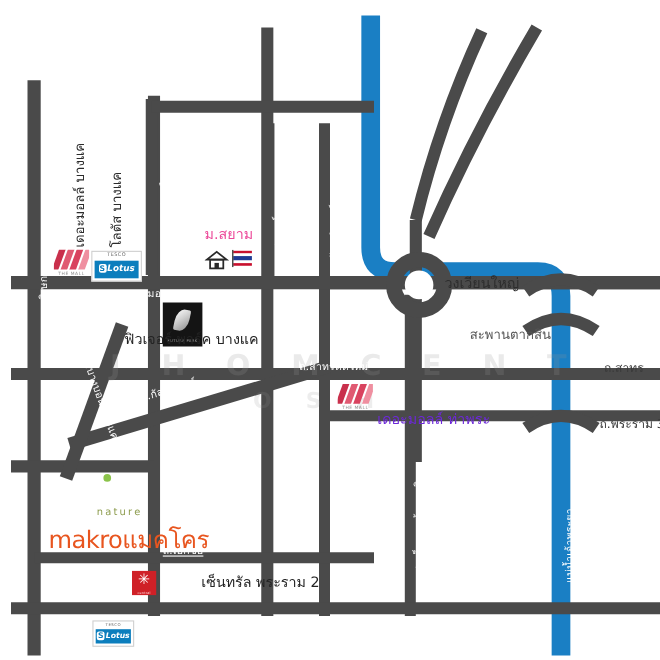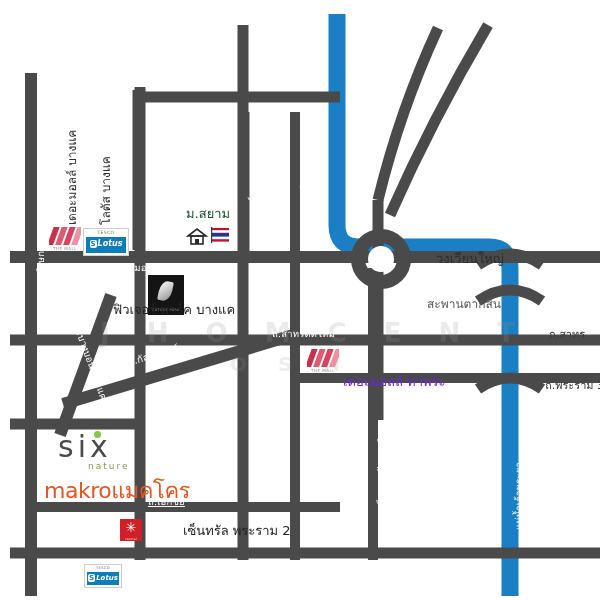--- a/index.html
+++ b/index.html
@@ -154,25 +154,25 @@
   <div class="lbl lbl-white" style="left:150px;top:513px;">ถ.พระราม 2</div>
 
   <div class="lbl lbl-white" style="left:127px;top:358px;transform:rotate(-16deg);transform-origin:0 0;">ถ.กัลปพฤกษ์</div>
 
   <div class="lbl lbl-white" style="left:82px;top:325px;transform:rotate(70deg);transform-origin:0 0;">ถ.บางบอน-บางแค</div>
 
   <div class="lbl rot90" style="left:66px;top:225px;transform:rotate(-90deg);font-size:12px;">เดอะมอลล์ บางแค</div>
 
   <div class="lbl rot90" style="left:100px;top:225px;transform:rotate(-90deg);font-size:12px;">โลตัส บางแค</div>
 
-  <div class="lbl lbl-dark" style="left:404px;top:252px;font-size:13px;color:#2d2d2d;margin-left:32px;">วงเวียนใหญ่</div>
+  <div class="lbl lbl-dark" style="left:404px;top:252px;font-size:13px;color:#2d2d2d;">วงเวียนใหญ่</div>
 
   <div class="lbl lbl-dark" style="left:427px;top:298px;font-size:12px;color:#575757;">สะพานตากสิน</div>
 
-  <div class="lbl lbl-dark" style="left:186px;top:207px;font-size:13px;color:#14532d;">ม.สยาม</div>
+  <div class="lbl lbl-dark" style="left:186px;top:207px;font-size:13px;color:#ec4899;">ม.สยาม</div>
 
   <div class="poi" style="left:48px;top:226px;">
     <div class="mall">
       <div class="bars">
         <div class="bar b1"></div>
           <div class="bar b2"></div>
           <div class="bar b3"></div>
           <div class="bar b4"></div>
       </div>
       <div class="cap">THE MALL</div>
@@ -220,21 +220,20 @@
           <div class="bar b2"></div>
           <div class="bar b3"></div>
           <div class="bar b4"></div>
       </div>
       <div class="cap">THE MALL</div>
     </div>
   </div>
   <div class="lbl" style="left:343px;top:375px;font-size:13px;color:#6d28d9;">เดอะมอลล์ ท่าพระ</div>
 
   <div class="poi six" style="left:58px;top:412px;">
-    <div class="w">six</div>
     <div class="dot"></div>
     <div class="sub">nature</div>
   </div>
 
   <div class="poi" style="left:44px;top:473px;">
     <span class="makro">makro</span><span class="makro th">แมคโคร</span>
   </div>
 
   <div class="poi" style="left:120px;top:519px;">
     <div class="central">

